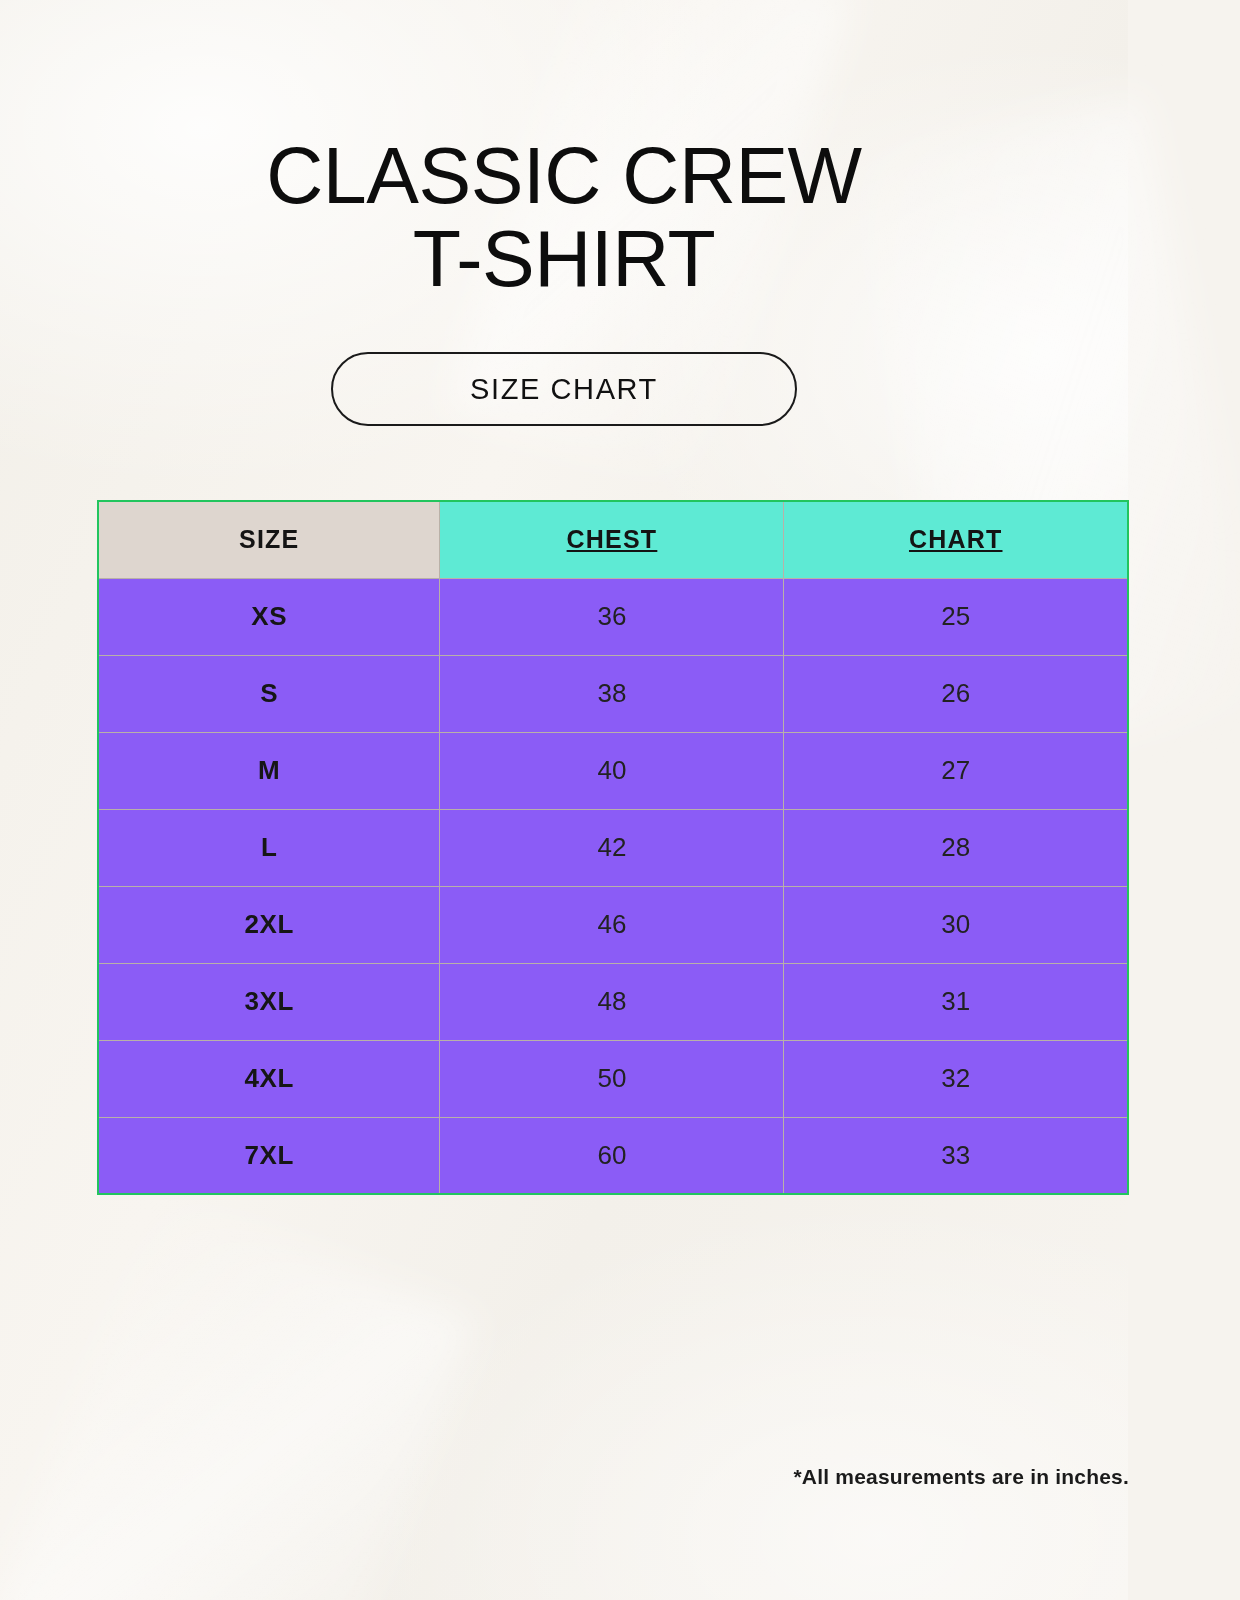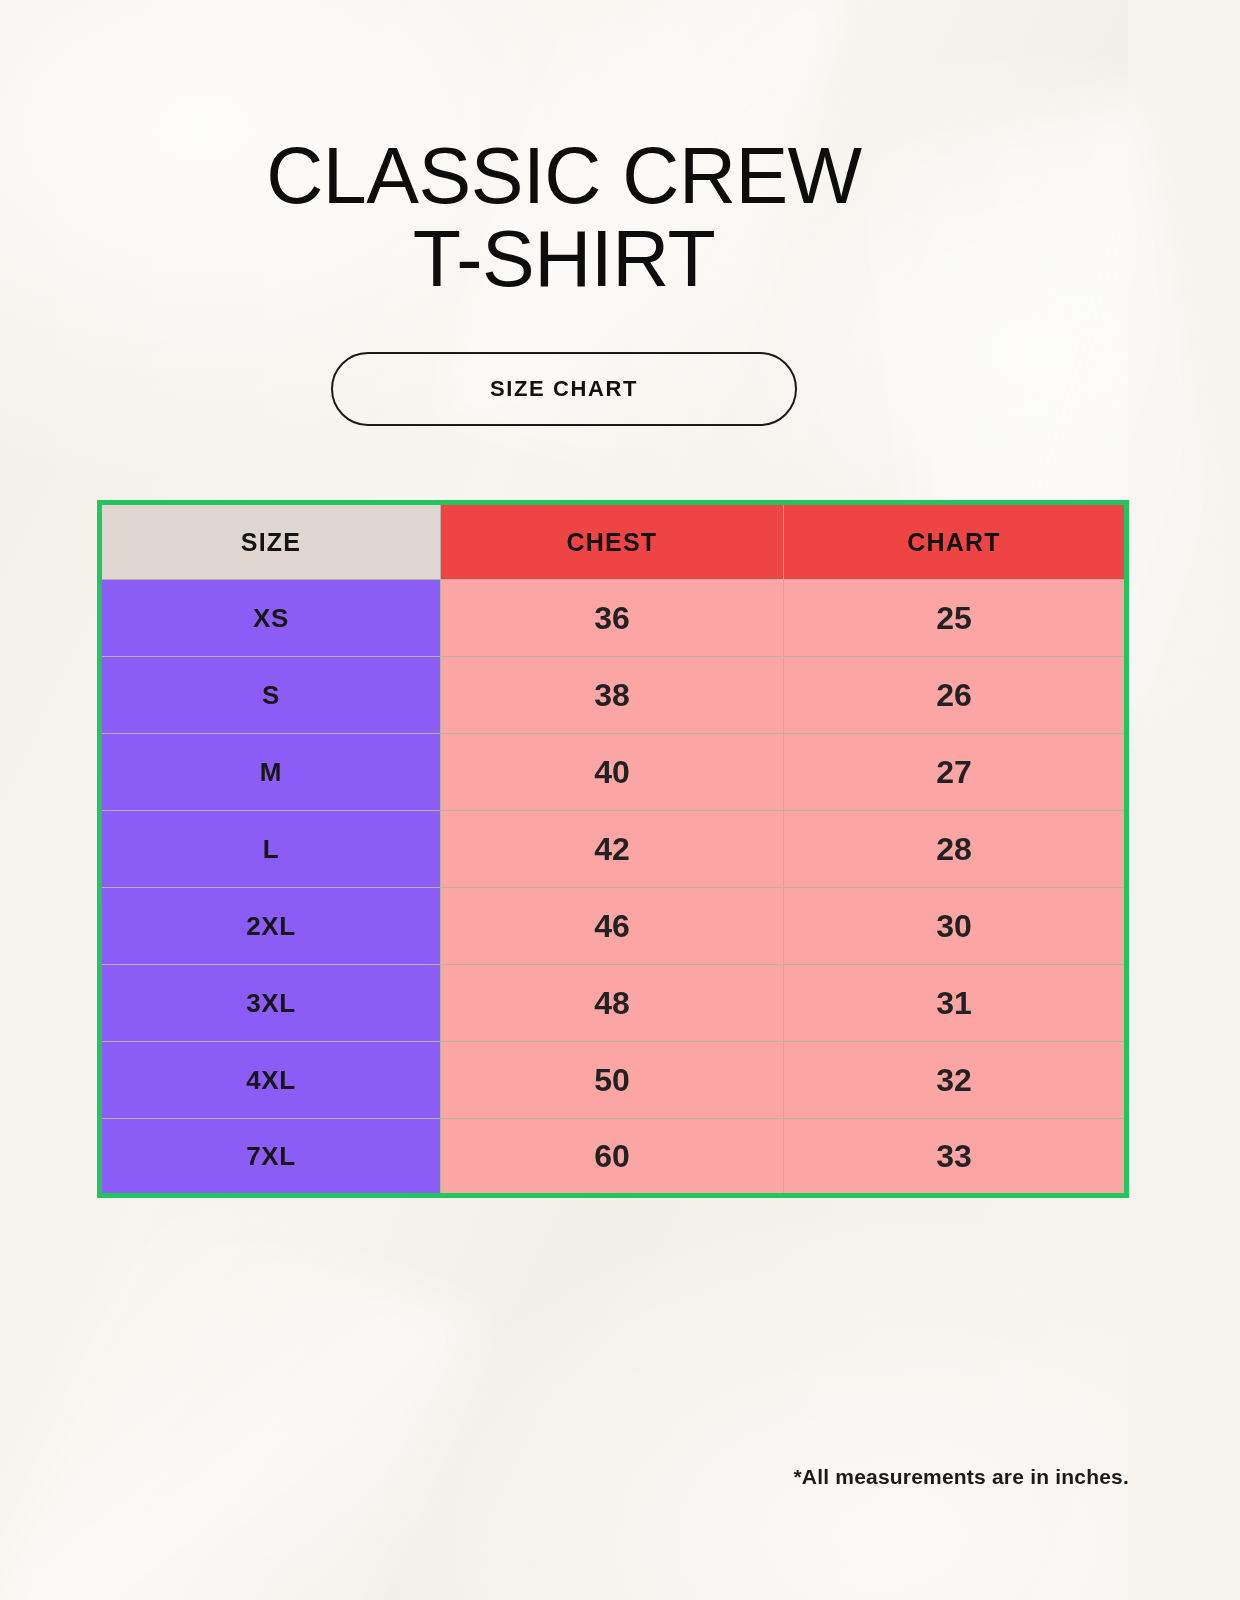--- a/index.html
+++ b/index.html
@@ -66,72 +66,72 @@
     justify-content: center;
   }
   .badge {
     border: 2px solid #1a1a1a;
     border-radius: 40px;
     width: 466px;
     height: 74px;
     display: flex;
     align-items: center;
     justify-content: center;
-    font-size: 22px;
-    font-weight: 700;
+    font-size: 29px;
+    font-weight: 400;
     letter-spacing: 1.6px;
     color: #111111;
     background: transparent;
     box-sizing: border-box;
   }
 
   .table-wrap {
     position: absolute;
     top: 500px;
     left: 97px;
     width: 1032px;
   }
   table.size-chart {
     border-collapse: collapse;
     width: 100%;
     table-layout: fixed;
-    border: 5px solid #22c55e;
+    border: 2px solid #22c55e;
   }
   table.size-chart col.c-size { width: 33.2%; }
   table.size-chart col.c-chest { width: 33.4%; }
   table.size-chart col.c-length { width: 33.4%; }
 
   table.size-chart th,
   table.size-chart td {
     border: 1px solid #b9b1a8;
     text-align: center;
     height: 77px;
     padding: 0;
     box-sizing: border-box;
   }
   table.size-chart th {
     font-size: 25px;
     font-weight: 700;
     letter-spacing: 1.2px;
     color: #141414;
   }
   th.h-size { background: #ded6cf; }
-  th.h-chest, th.h-length { background: #ef4444; }
+  th.h-chest, th.h-length { background: #5eead4; text-decoration: underline; }
 
   td.cell-size {
     background: #8b5cf6;
     font-size: 26px;
     font-weight: 700;
     letter-spacing: 0.6px;
     color: #161616;
   }
   td.cell-val {
-    background: #fca5a5;
-    font-size: 32px;
-    font-weight: 700;
+    background: #8b5cf6;
+    font-size: 26px;
+    font-weight: 400;
     color: #222222;
   }
 
   .footnote {
     position: absolute;
     top: 1425px;
     left: 0;
     width: 1129px;
     text-align: right;
     font-size: 21px;

